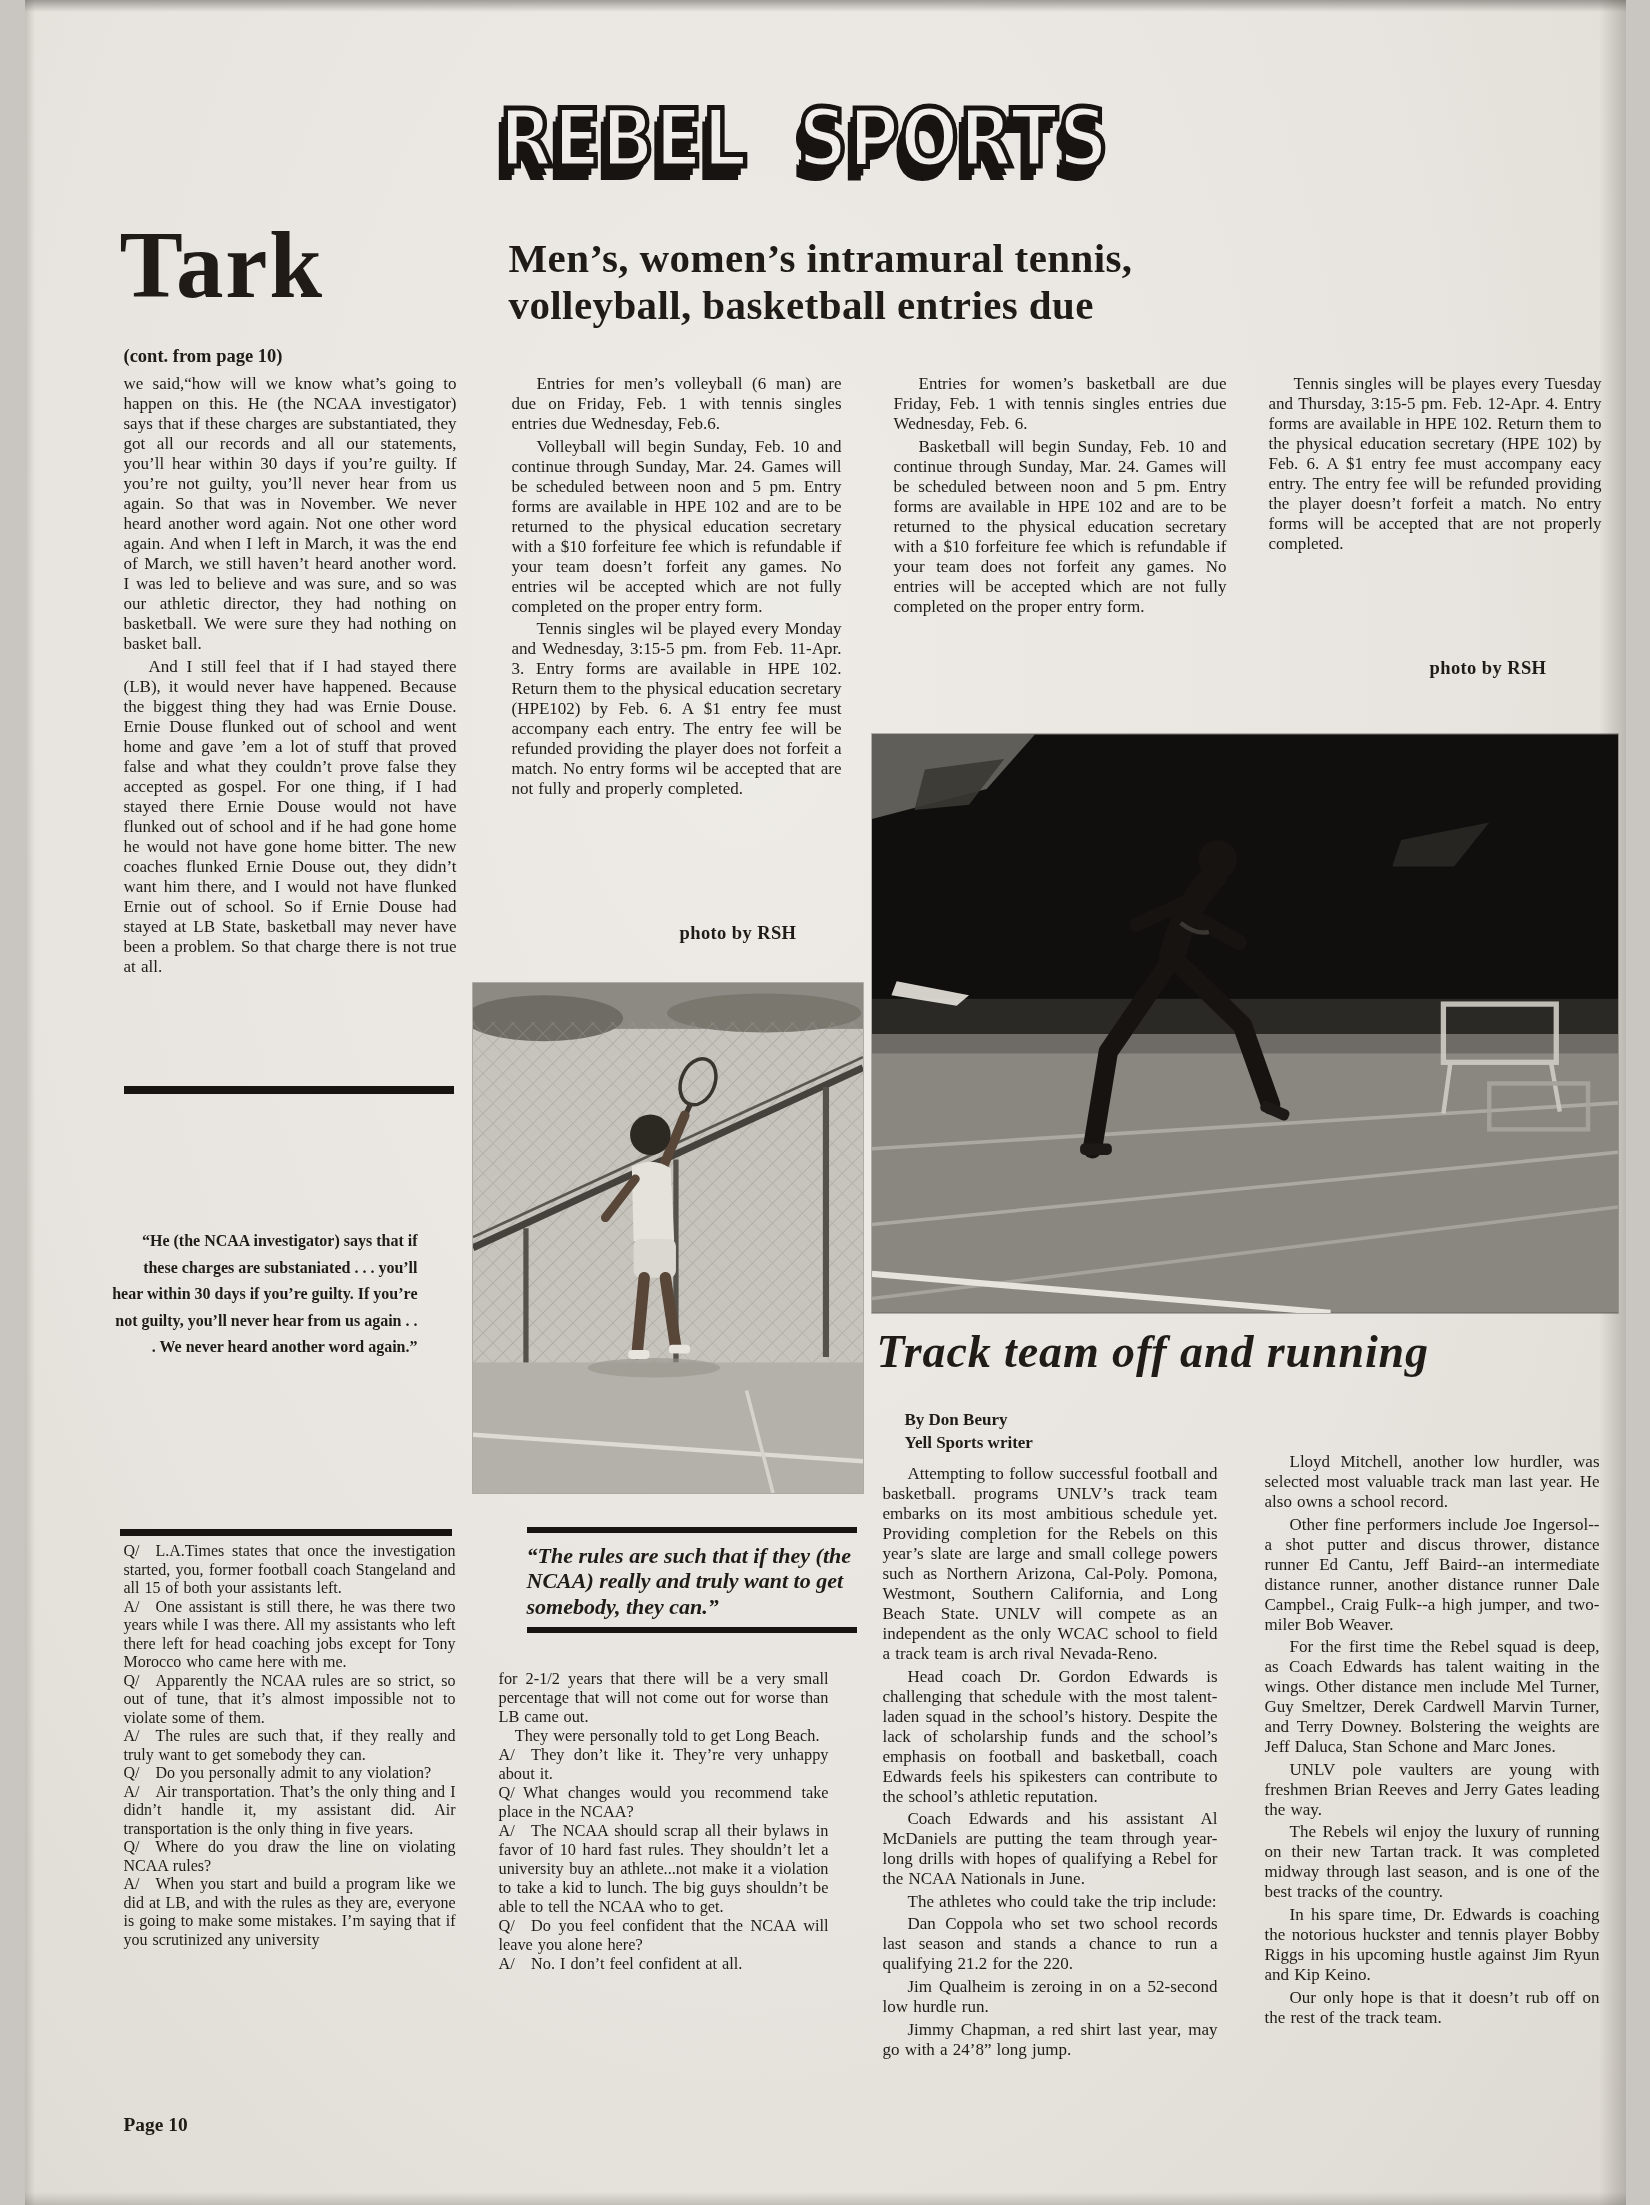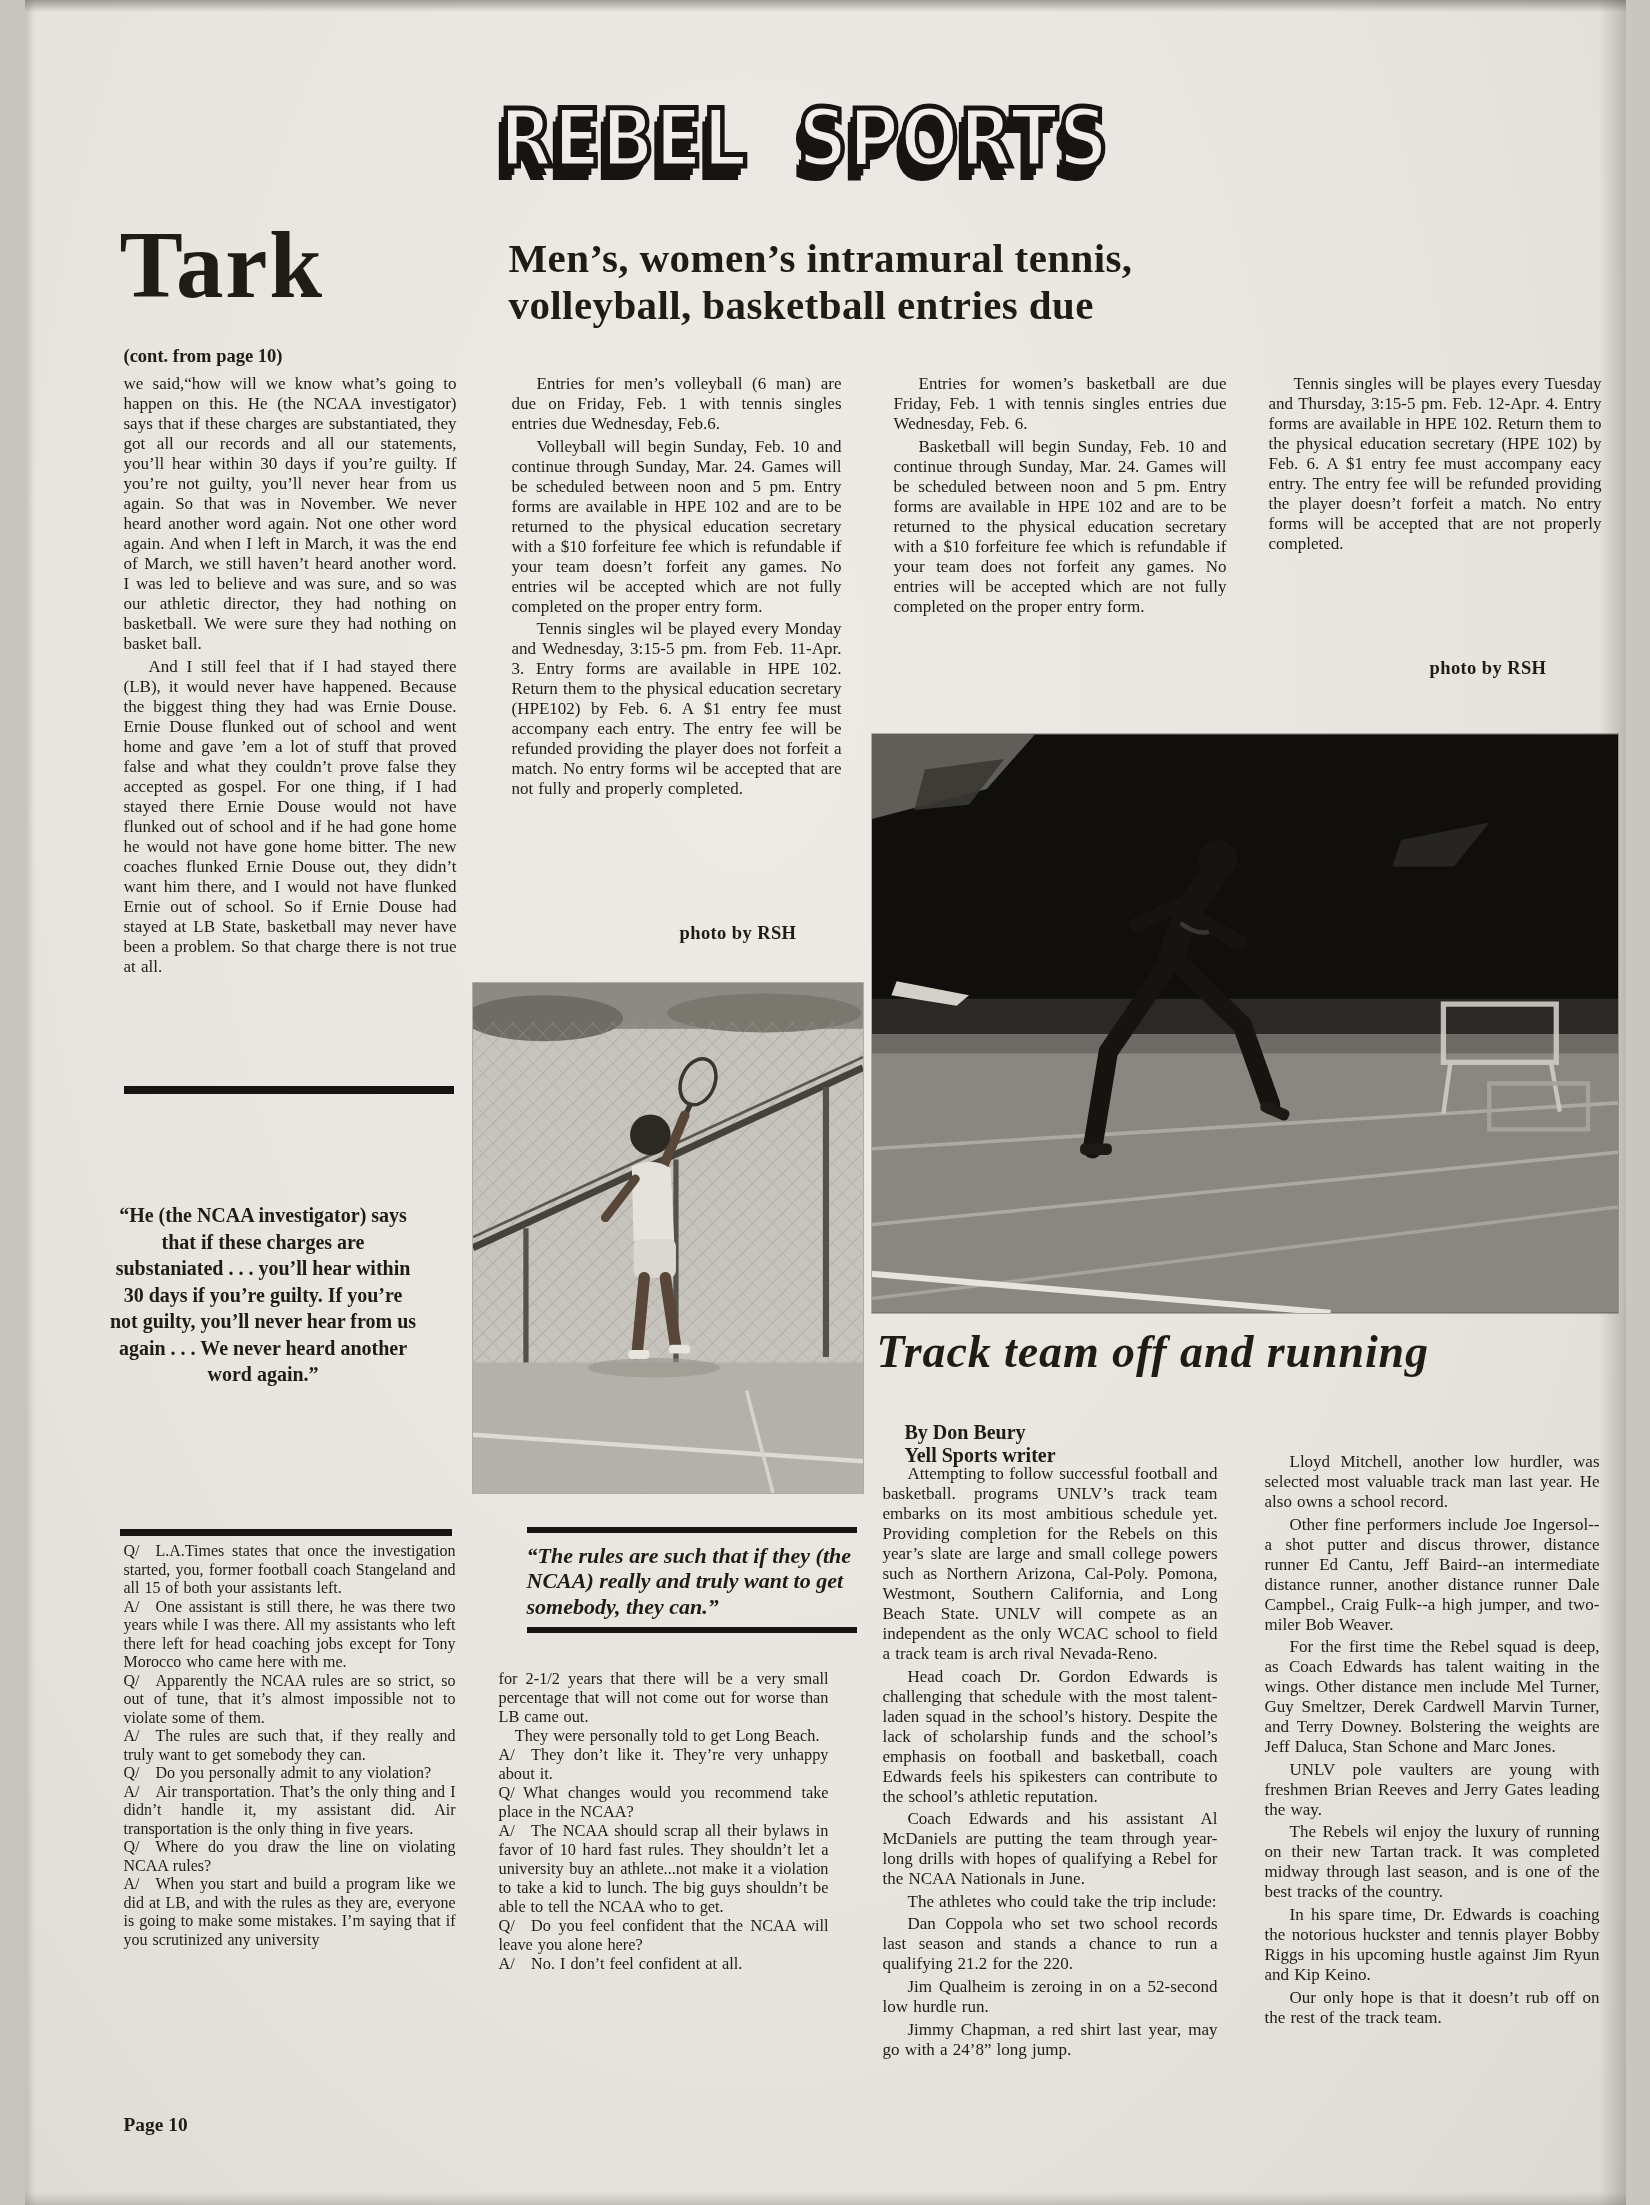--- a/index.html
+++ b/index.html
@@ -21,40 +21,40 @@
 
   .tark-headline{left:95px;top:221px;font-size:95px;line-height:88px;font-weight:bold;letter-spacing:1.8px;}
   .cont-note{left:99px;top:346px;font-size:18.5px;font-weight:bold;}
   .bodycol{font-size:17px;line-height:20px;text-align:justify;word-spacing:0.9px;}
   .bodycol p{margin:0 0 2.6px 0;}
   .ind{text-indent:25px;}
   .tark-col{left:99px;top:374px;width:333px;}
   .tark-col p + p{text-indent:25px;}
   .rule{background:#171411;}
   .rule-1{left:99px;top:1086px;width:330px;height:8px;}
-  .tark-quote{left:84px;top:1202px;width:309px;font-size:20px;line-height:26.5px;font-weight:bold;text-align:center;}
+  .tark-quote{left:84px;top:1228px;width:309px;font-size:16px;line-height:26.5px;font-weight:bold;text-align:right;}
   .rule-2{left:95px;top:1529px;width:332px;height:7px;}
   .qa-col{left:99px;top:1542px;width:332px;font-size:16px;line-height:18.5px;}
   .qa-col p{margin:0;}
   .page-num{left:99px;top:2114px;font-size:19.4px;font-weight:bold;}
 
   .intra-headline{left:484px;top:235px;width:776px;font-size:41px;line-height:47px;font-weight:bold;letter-spacing:0.4px;}
   .mens-col{left:487px;top:374px;width:330px;}
   .womens-col{left:869px;top:374px;width:333px;}
   .tennis-col{left:1244px;top:374px;width:333px;}
   .credit{font-size:18.5px;font-weight:bold;letter-spacing:0.4px;}
   .credit-1{left:655px;top:923px;}
   .credit-2{left:1405px;top:658px;}
 
   .photo{box-shadow:0 0 0 0.9px rgba(40,38,35,.35);}
   .tennis-photo{left:448px;top:983px;width:390px;height:510px;}
   .track-photo{left:847px;top:734px;width:746px;height:579px;}
 
   .track-headline{left:852px;top:1327px;font-size:46px;line-height:49px;font-weight:bold;font-style:italic;letter-spacing:0.9px;white-space:nowrap;}
-  .byline{left:880px;top:1408px;font-size:20px;line-height:23px;font-weight:bold;margin-top:13px;}
+  .byline{left:880px;top:1408px;font-size:17px;line-height:23px;font-weight:bold;}
   .track-col1{left:858px;top:1464px;width:335px;}
   .track-col2{left:1240px;top:1452px;width:335px;}
 
   .quote2{left:474px;top:1527px;width:330px;border-top:6.2px solid #171411;border-bottom:6.2px solid #171411;
     padding:9.7px 0 8px 0;font-size:22px;line-height:25.6px;font-weight:bold;font-style:italic;margin-left:28px;}
   .qa2-col{left:474px;top:1669px;width:330px;font-size:16.3px;line-height:19px;}
   .qa2-col p{margin:0;}
 </style>
 </head>
 <body>

